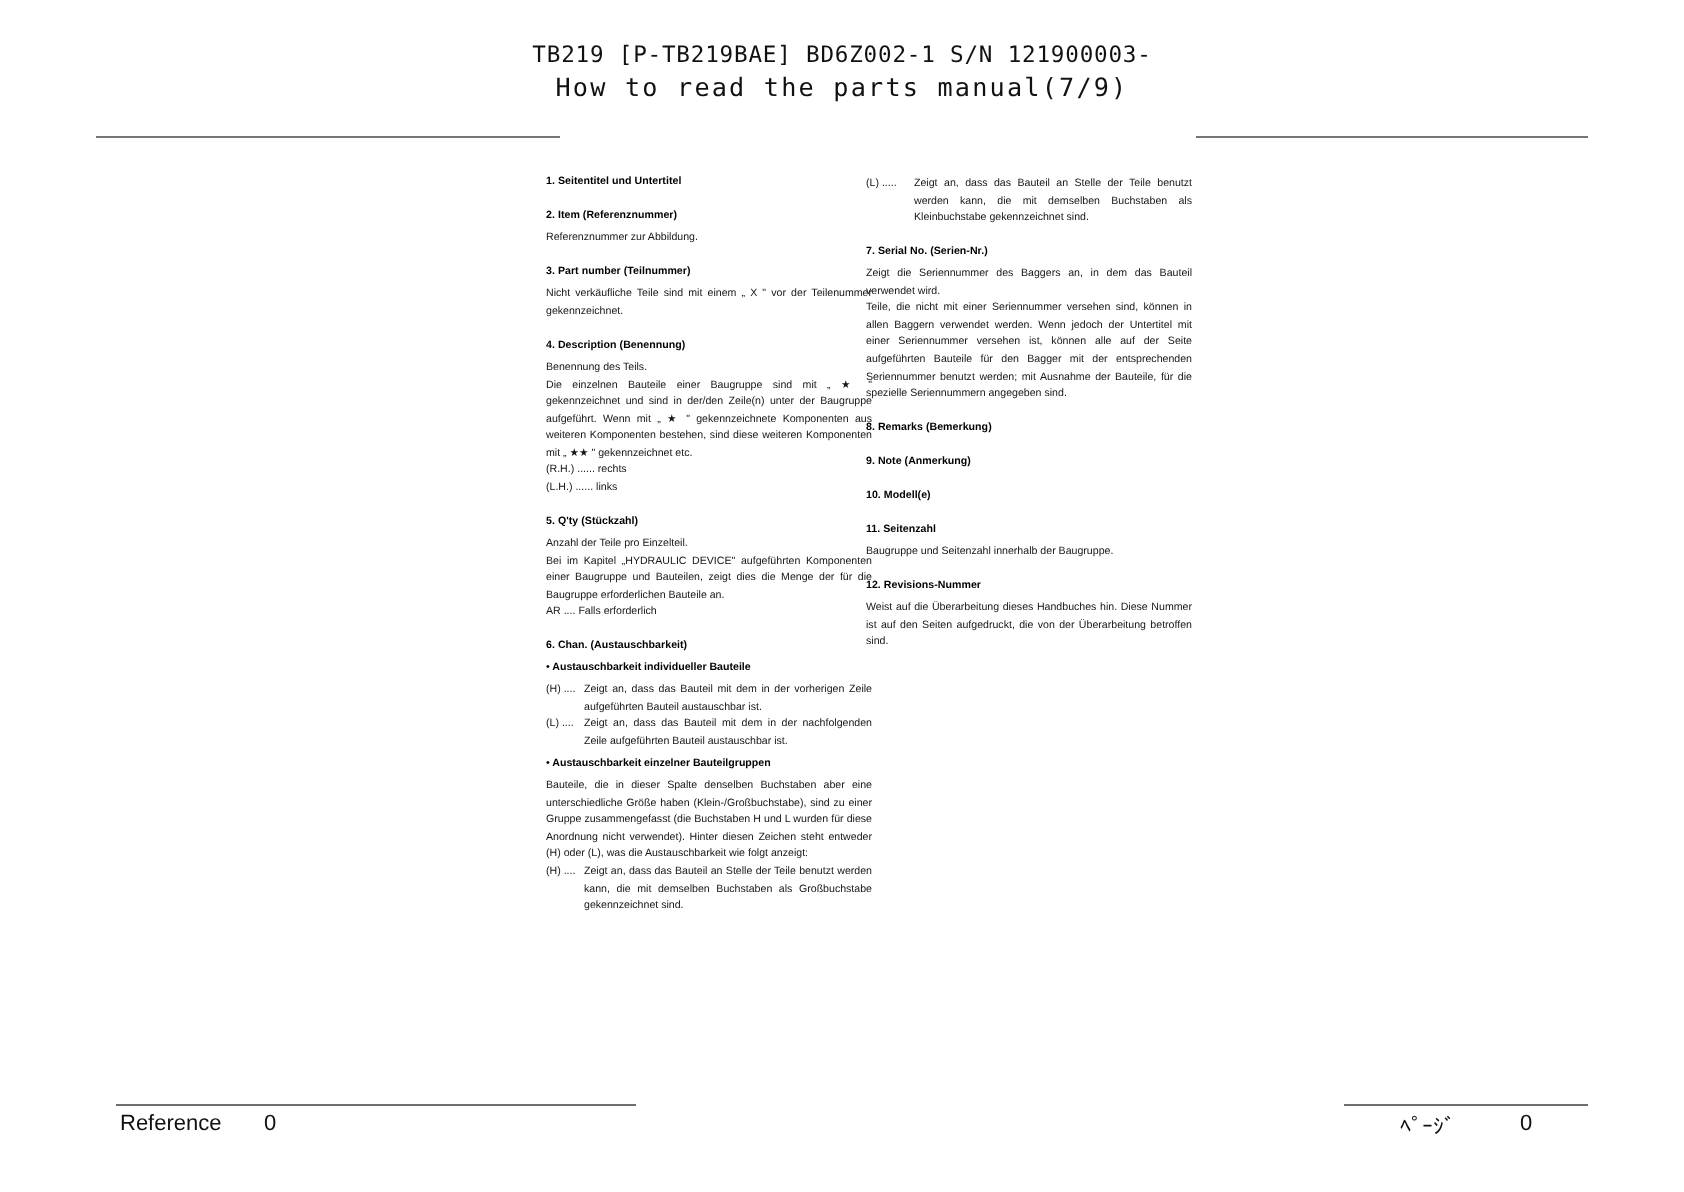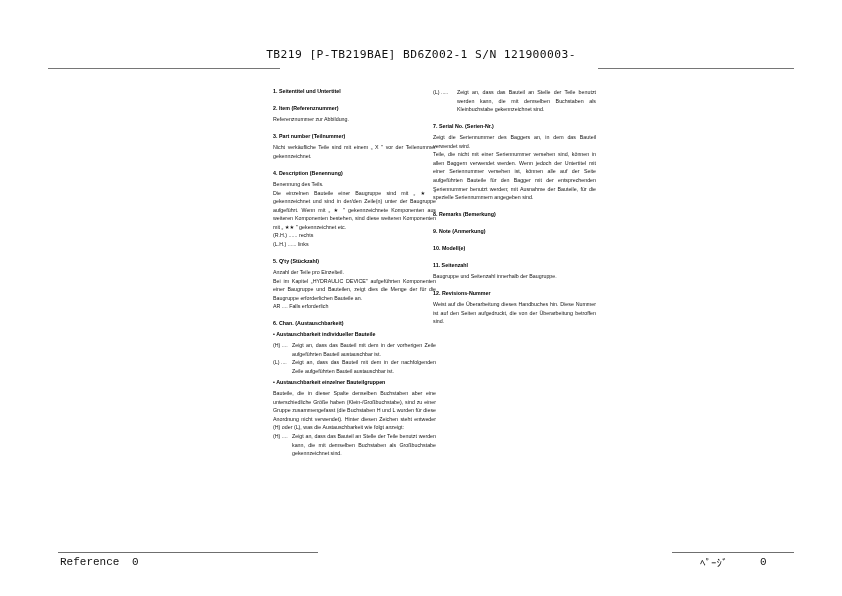--- a/index.html
+++ b/index.html
@@ -35,21 +35,20 @@
 
   .head-title-block {
     position: absolute;
     left: 0;
     top: 0;
     width: 842px;
     text-align: center;
     font-family: "DejaVu Sans Mono", monospace;
     color: #111;
     line-height: 1.12;
-    margin-top: 27px;
   }
   .head-line-1 {
     font-size: 11.3px;
     letter-spacing: 0.4px;
     white-space: pre;
   }
   .head-line-2 {
     font-size: 12.6px;
     letter-spacing: 1.1px;
     white-space: pre;
@@ -139,39 +138,40 @@
   .foot-rule {
     position: absolute;
     top: 0;
     height: 0;
     border-top: 1px solid #6f6f6f;
   }
   .foot-rule.left  { left: 58px;  width: 260px; }
   .foot-rule.right { left: 672px; width: 122px; }
   .foot-text {
     position: absolute;
-    font-family: Liberation Mono, monospace;
+    font-family: Liberation Sans, sans-serif;
     font-size: 11px;
     color: #111;
     white-space: pre;
     top: 4px;
   }
   #footer-left-label  { left: 60px; }
   #footer-left-value  { left: 132px; }
   #footer-right-label { left: 700px; font-size: 11px; top: 5px; }
   #footer-right-value { left: 760px; }
 </style>
 </head>
 <body>
 
 <div id="header">
   <div class="head-rule left"></div>
   <div class="head-rule right"></div>
   <div class="head-title-block">
     <div class="head-line-1">TB219 [P-TB219BAE] BD6Z002-1 S/N 121900003-</div>
+    <div class="head-line-2">How to read the parts manual(7/9)</div>
   </div>
 </div>
 
 <div id="content">
 
   <div class="column" id="col-left">
 
     <div class="blk">
       <div class="h">1. Seitentitel und Untertitel</div>
     </div>

